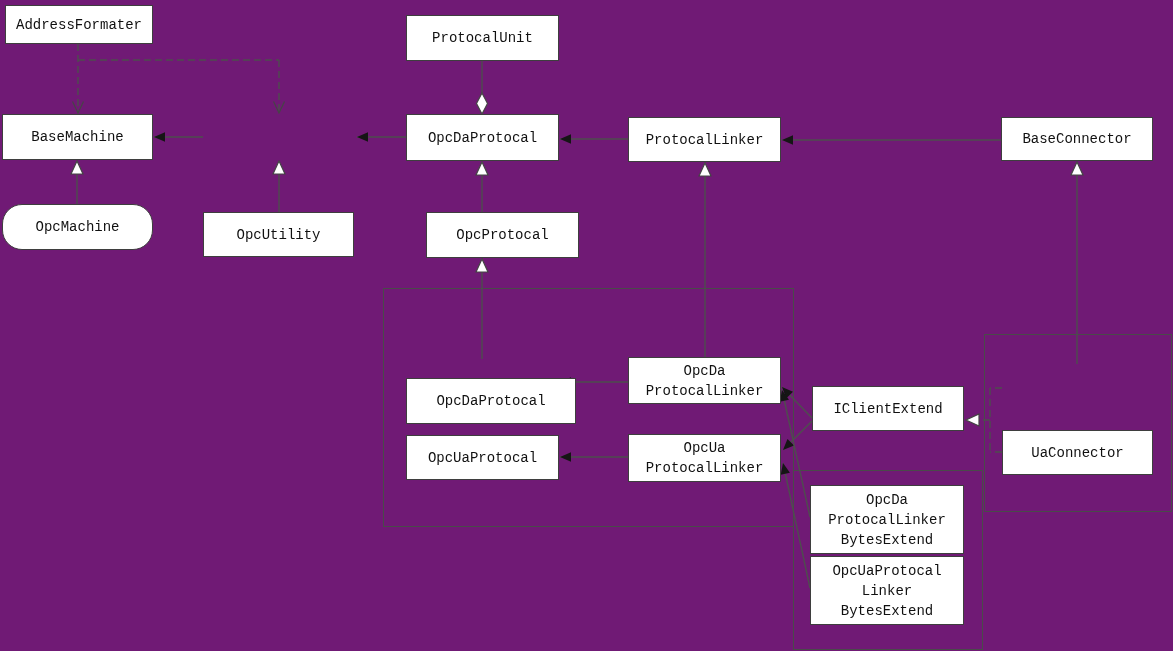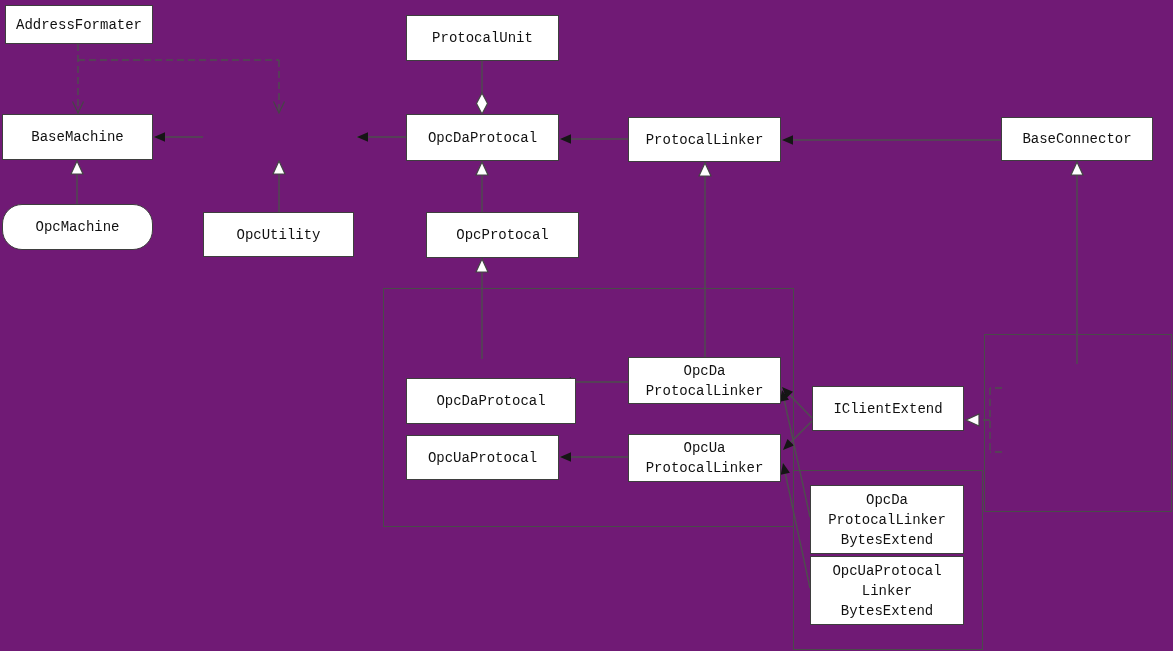--- a/index.html
+++ b/index.html
@@ -150,20 +150,23 @@
   <div class="node" style="left:628px; top:434px; width:153px; height:48px;">
     <span>OpcUa</span>
     <span>ProtocalLinker</span>
   </div>
 
   <div class="node" style="left:812px; top:386px; width:152px; height:45px;">
     <span>IClientExtend</span>
   </div>
 
 
+  <div class="node" style="left:1002px; top:430px; width:151px; height:45px;">
+    <span>UaConnector</span>
+  </div>
 
   <div class="node" style="left:810px; top:485px; width:154px; height:69px;">
     <span>OpcDa</span>
     <span>ProtocalLinker</span>
     <span>BytesExtend</span>
   </div>
 
   <div class="node" style="left:810px; top:556px; width:154px; height:69px;">
     <span>OpcUaProtocal</span>
     <span>Linker</span>

